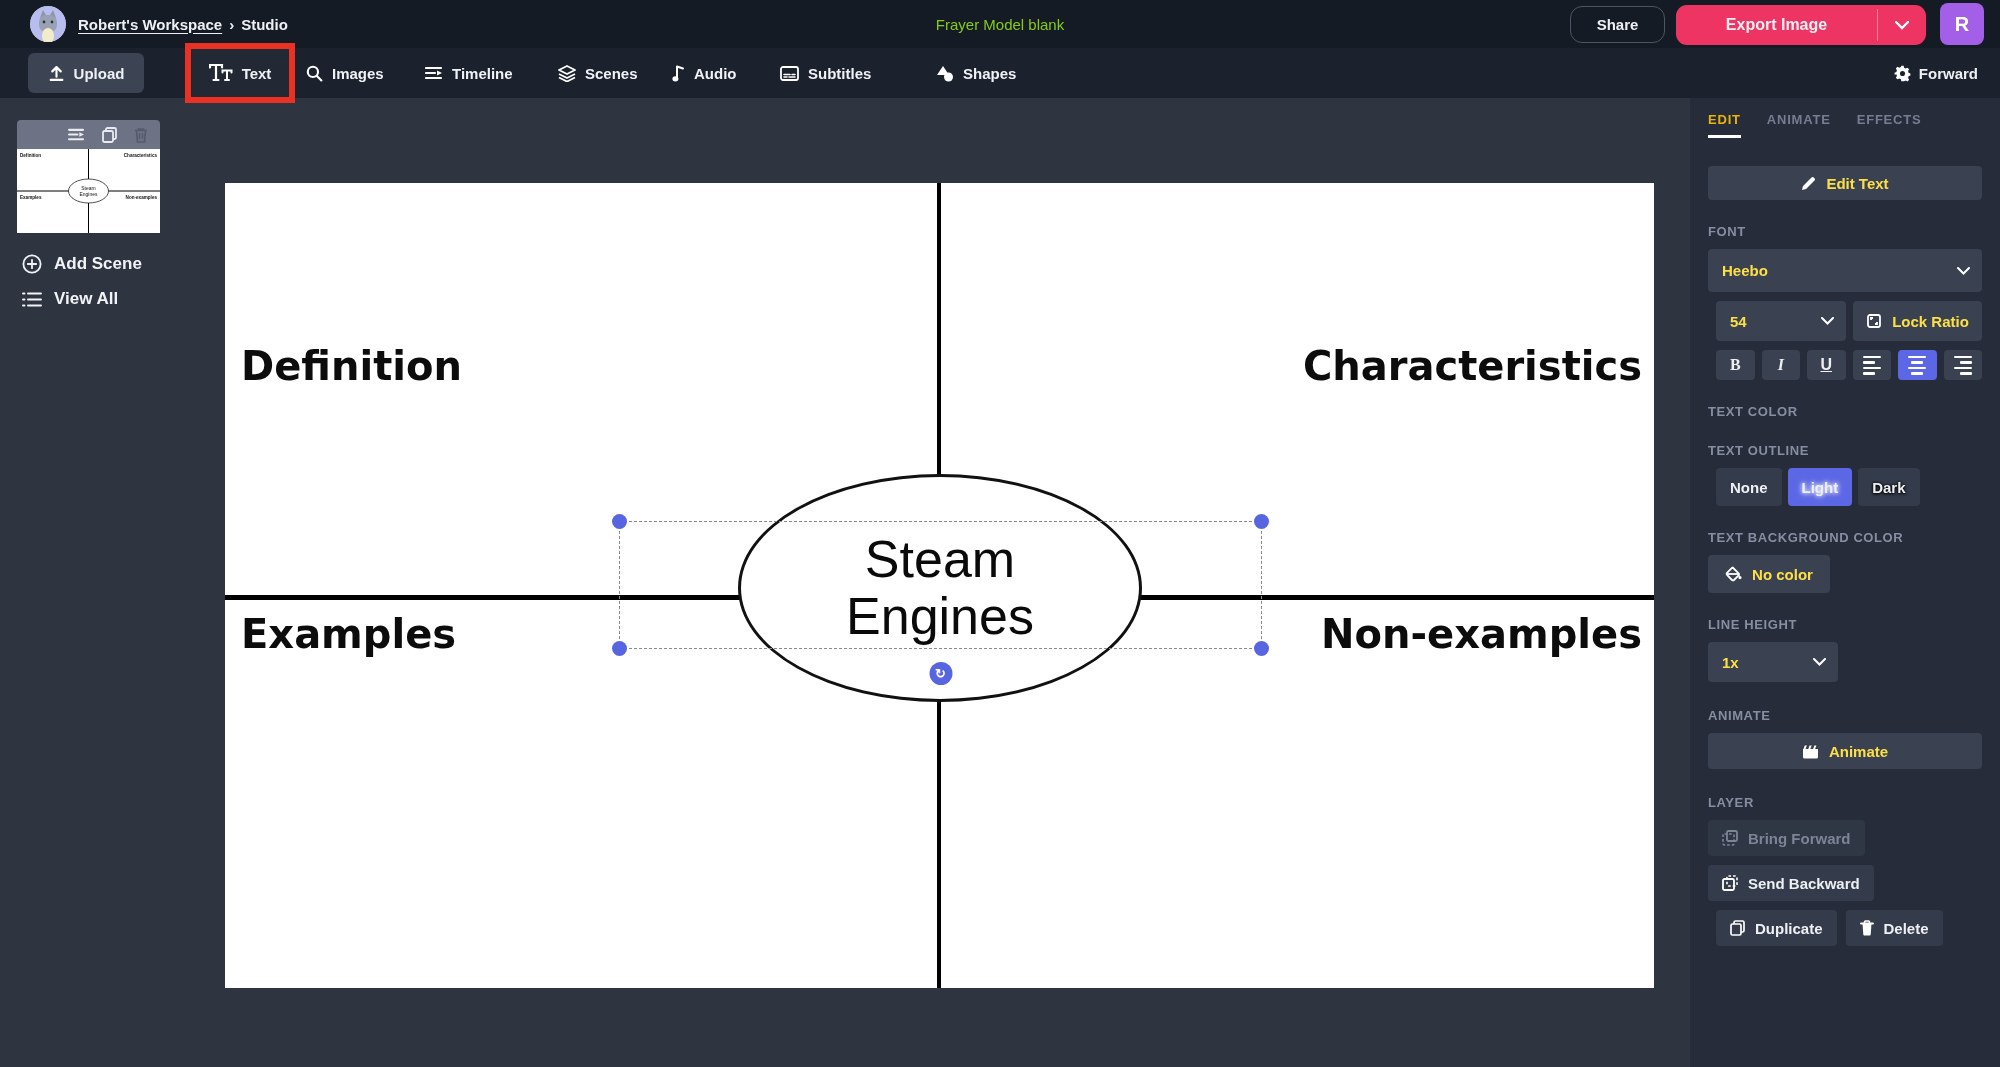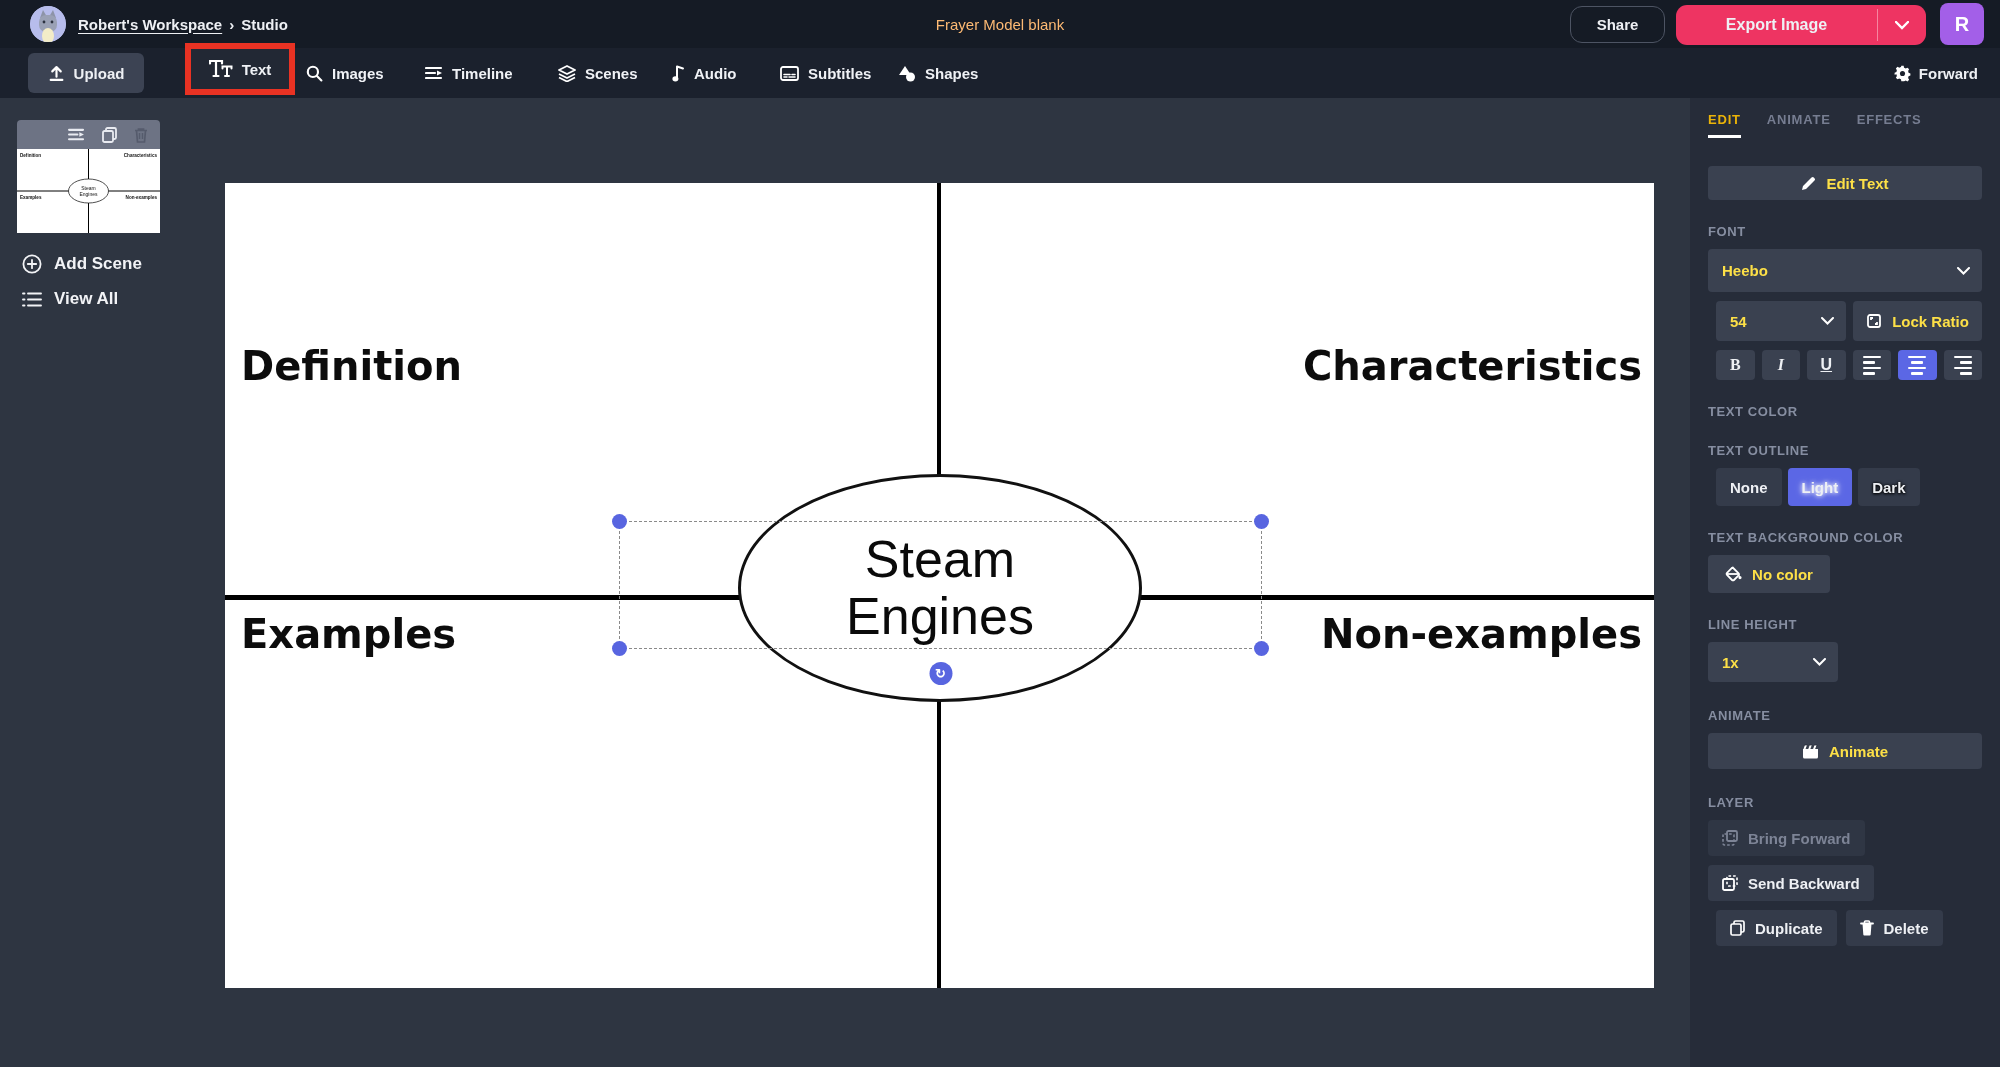--- a/index.html
+++ b/index.html
@@ -5,33 +5,33 @@
   * { margin:0; padding:0; box-sizing:border-box; }
   html,body { width:2000px; height:1067px; overflow:hidden; }
   body { font-family:"Liberation Sans", sans-serif; background:#2e3541; position:relative; color:#eef0f4; }
   svg { display:block; }
 
   
   .topbar { position:absolute; left:0; top:0; width:2000px; height:48px; background:#151b25; z-index:5; }
   .ws-avatar { position:absolute; left:30px; top:6px; width:36px; height:36px; border-radius:50%; background:#b7bdec; overflow:hidden; }
   .breadcrumb { position:absolute; left:78px; top:0; height:48px; display:flex; align-items:center; gap:7px; font-size:15px; font-weight:700; }
   .breadcrumb .ws { text-decoration:underline; text-underline-offset:3px; }
-  .doc-title { position:absolute; left:0; right:0; top:0; height:48px; display:flex; align-items:center; justify-content:center; font-size:15px; font-weight:400; color:#fdba74; pointer-events:none; }
+  .doc-title { position:absolute; left:0; right:0; top:0; height:48px; display:flex; align-items:center; justify-content:center; font-size:15px; font-weight:400; color:#84cc16; pointer-events:none; }
   .share-btn { position:absolute; right:335px; top:6px; width:95px; height:37px; border:1px solid #4d5463; border-radius:12px; display:flex; align-items:center; justify-content:center; font-size:15px; font-weight:600; background:transparent; }
   .export-btn { position:absolute; right:74px; top:5px; width:250px; height:40px; border-radius:11px; display:flex; align-items:stretch; font-weight:700; overflow:hidden; }
   .export-main { flex:1; display:flex; align-items:center; justify-content:center; font-size:16px; }
   .export-divider { width:1px; background:rgba(255,255,255,.4); margin:4px 0; }
   .export-caret { width:48px; display:flex; align-items:center; justify-content:center; }
   .user-avatar { position:absolute; right:16px; top:3px; width:44px; height:42px; border-radius:8px; display:flex; align-items:center; justify-content:center; font-size:20px; font-weight:700; color:#fff; }
 
   
   .toolbar { position:absolute; left:0; top:48px; width:2000px; height:50px; background:#1b212d; z-index:5; }
   .tool-item { position:absolute; top:0; height:50px; display:flex; align-items:center; gap:9px; font-size:15px; font-weight:600; color:#f0f2f6; }
   .upload-btn { position:absolute; left:28px; top:5px; width:116px; height:40px; background:#3c4353; border-radius:6px; display:flex; align-items:center; justify-content:center; gap:9px; font-size:15px; font-weight:700; }
-  .highlight-box { position:absolute; left:185px; top:43px; width:110px; height:52px; border:6px solid #e93223; z-index:20; display:flex; align-items:center; justify-content:center; background:#222834; }
+  .highlight-box { position:absolute; left:185px; top:43px; width:110px; height:60px; border:6px solid #e93223; z-index:20; display:flex; align-items:center; justify-content:center; background:#222834; }
   .settings-item { position:absolute; right:22px; top:0; height:50px; display:flex; align-items:center; gap:8px; font-size:15px; font-weight:600; }
 
   
   .thumb-toolbar { position:absolute; left:17px; top:120px; width:143px; height:29px; background:#6d7384; border-radius:4px 4px 0 0; display:flex; align-items:center; justify-content:flex-end; gap:17px; padding-right:12px; }
   .scene-thumb { position:absolute; left:17px; top:149px; width:143px; height:84px; background:#ffffff; }
   .side-row { position:absolute; left:22px; display:flex; align-items:center; gap:12px; font-size:17px; font-weight:600; color:#f2f3f6; }
 
   
   .canvas { position:absolute; left:225px; top:183px; width:1429px; height:805px; background:#ffffff; }
   .vline { position:absolute; left:712px; top:0; width:4px; height:100%; background:#000; }
@@ -144,21 +144,21 @@
   </div>
 
   <div class="tool-item" style="left:780px">
     <svg width="19" height="15" viewBox="0 0 19 15">
       <rect x="1" y="1" width="17" height="13" rx="2" fill="none" stroke="#fff" stroke-width="1.8"></rect>
       <path d="M4 8.5 h6 M12 8.5 h3 M4 11 h3 M9 11 h6" stroke="#fff" stroke-width="1.6" stroke-linecap="round"></path>
     </svg>
     <span>Subtitles</span>
   </div>
 
-  <div class="tool-item" style="left:898px">
+  <div class="tool-item" style="left:936px">
     <svg width="18" height="17" viewBox="0 0 18 17">
       <polygon points="7,1 13,10 1,10" fill="#fff"></polygon>
       <circle cx="12.5" cy="12" r="4.5" fill="#fff"></circle>
     </svg>
     <span>Shapes</span>
   </div>
 
   <div class="settings-item">
     <svg width="17" height="17" viewBox="0 0 20 20">
       <path fill="#fff" d="M10 13.2 a3.2 3.2 0 1 1 0 -6.4 a3.2 3.2 0 0 1 0 6.4 Z M8.6 1 h2.8 l.4 2.3 a7 7 0 0 1 1.9 .8 l2.2-1 1.9 2 -1.2 2 a7 7 0 0 1 .5 2 l2.2 .9 v2.4 l-2.2 .9 a7 7 0 0 1 -.5 2 l1.2 2 -1.9 2 -2.2-1 a7 7 0 0 1 -1.9 .8 L11.4 19 H8.6 l-.4-2.3 a7 7 0 0 1 -1.9-.8 l-2.2 1 -1.9-2 1.2-2 a7 7 0 0 1 -.5-2 L.7 11.4 V9 l2.2-.9 a7 7 0 0 1 .5-2 l-1.2-2 1.9-2 2.2 1 a7 7 0 0 1 1.9-.8 Z"></path>

